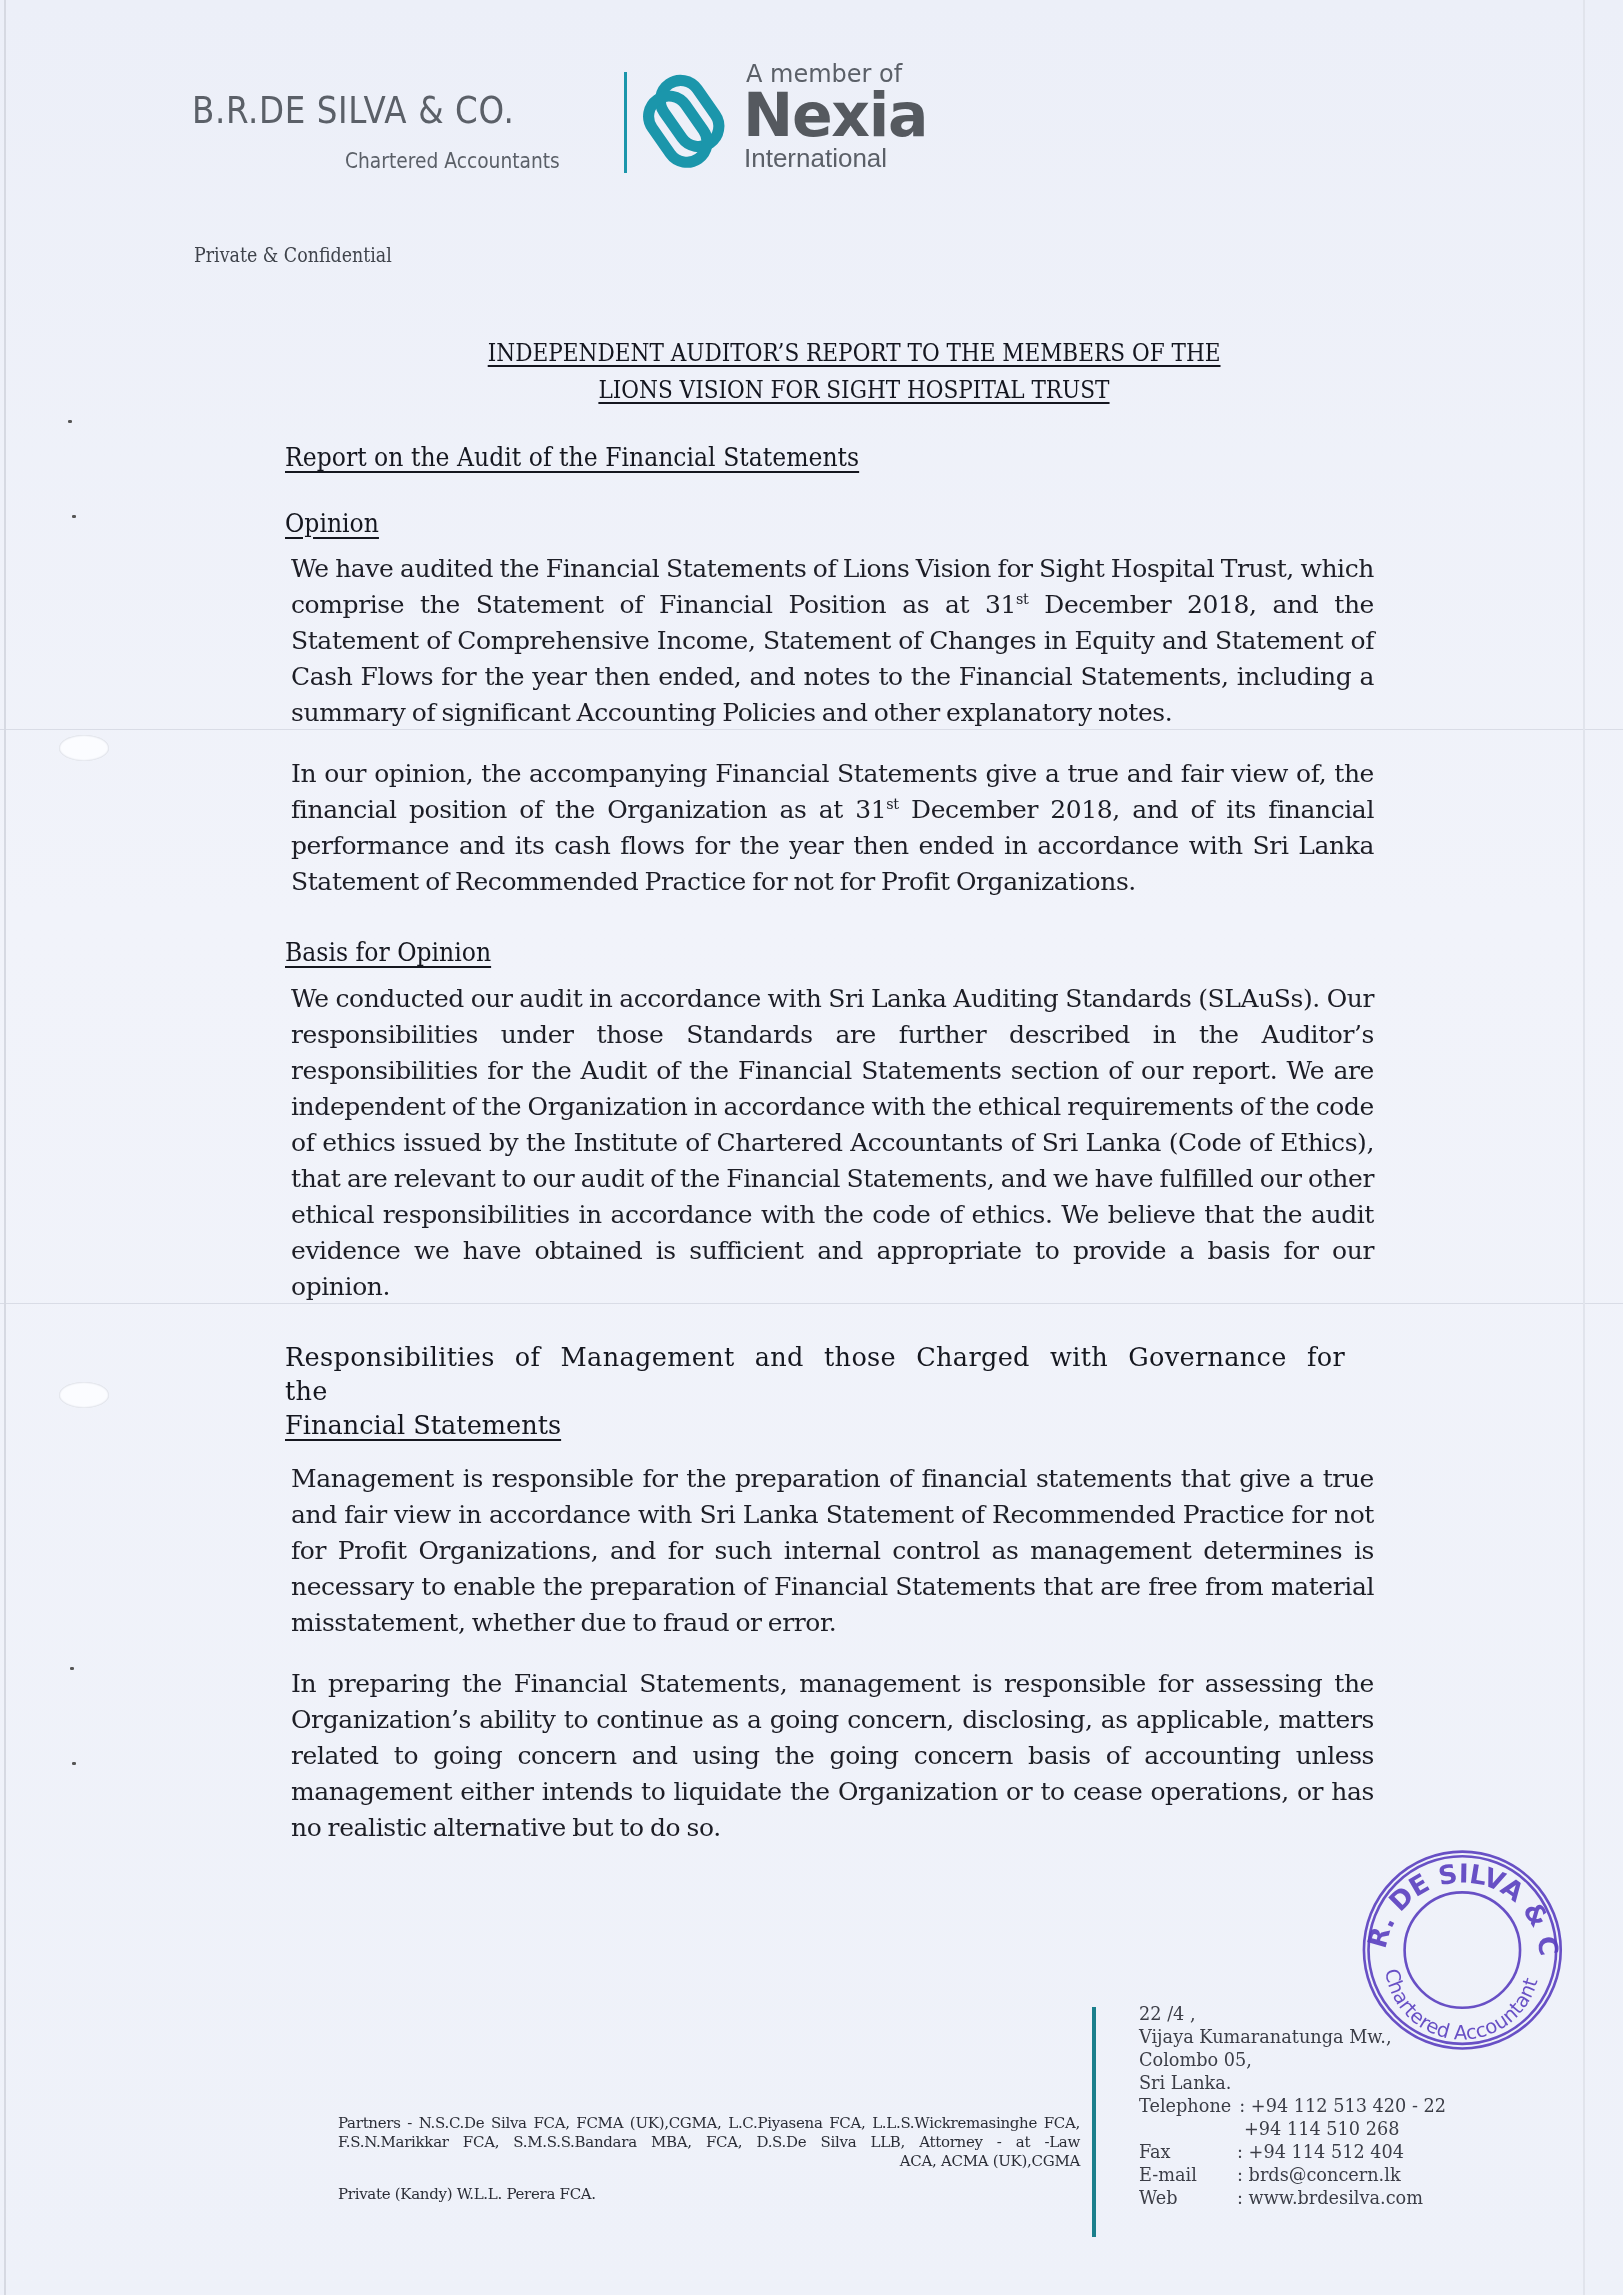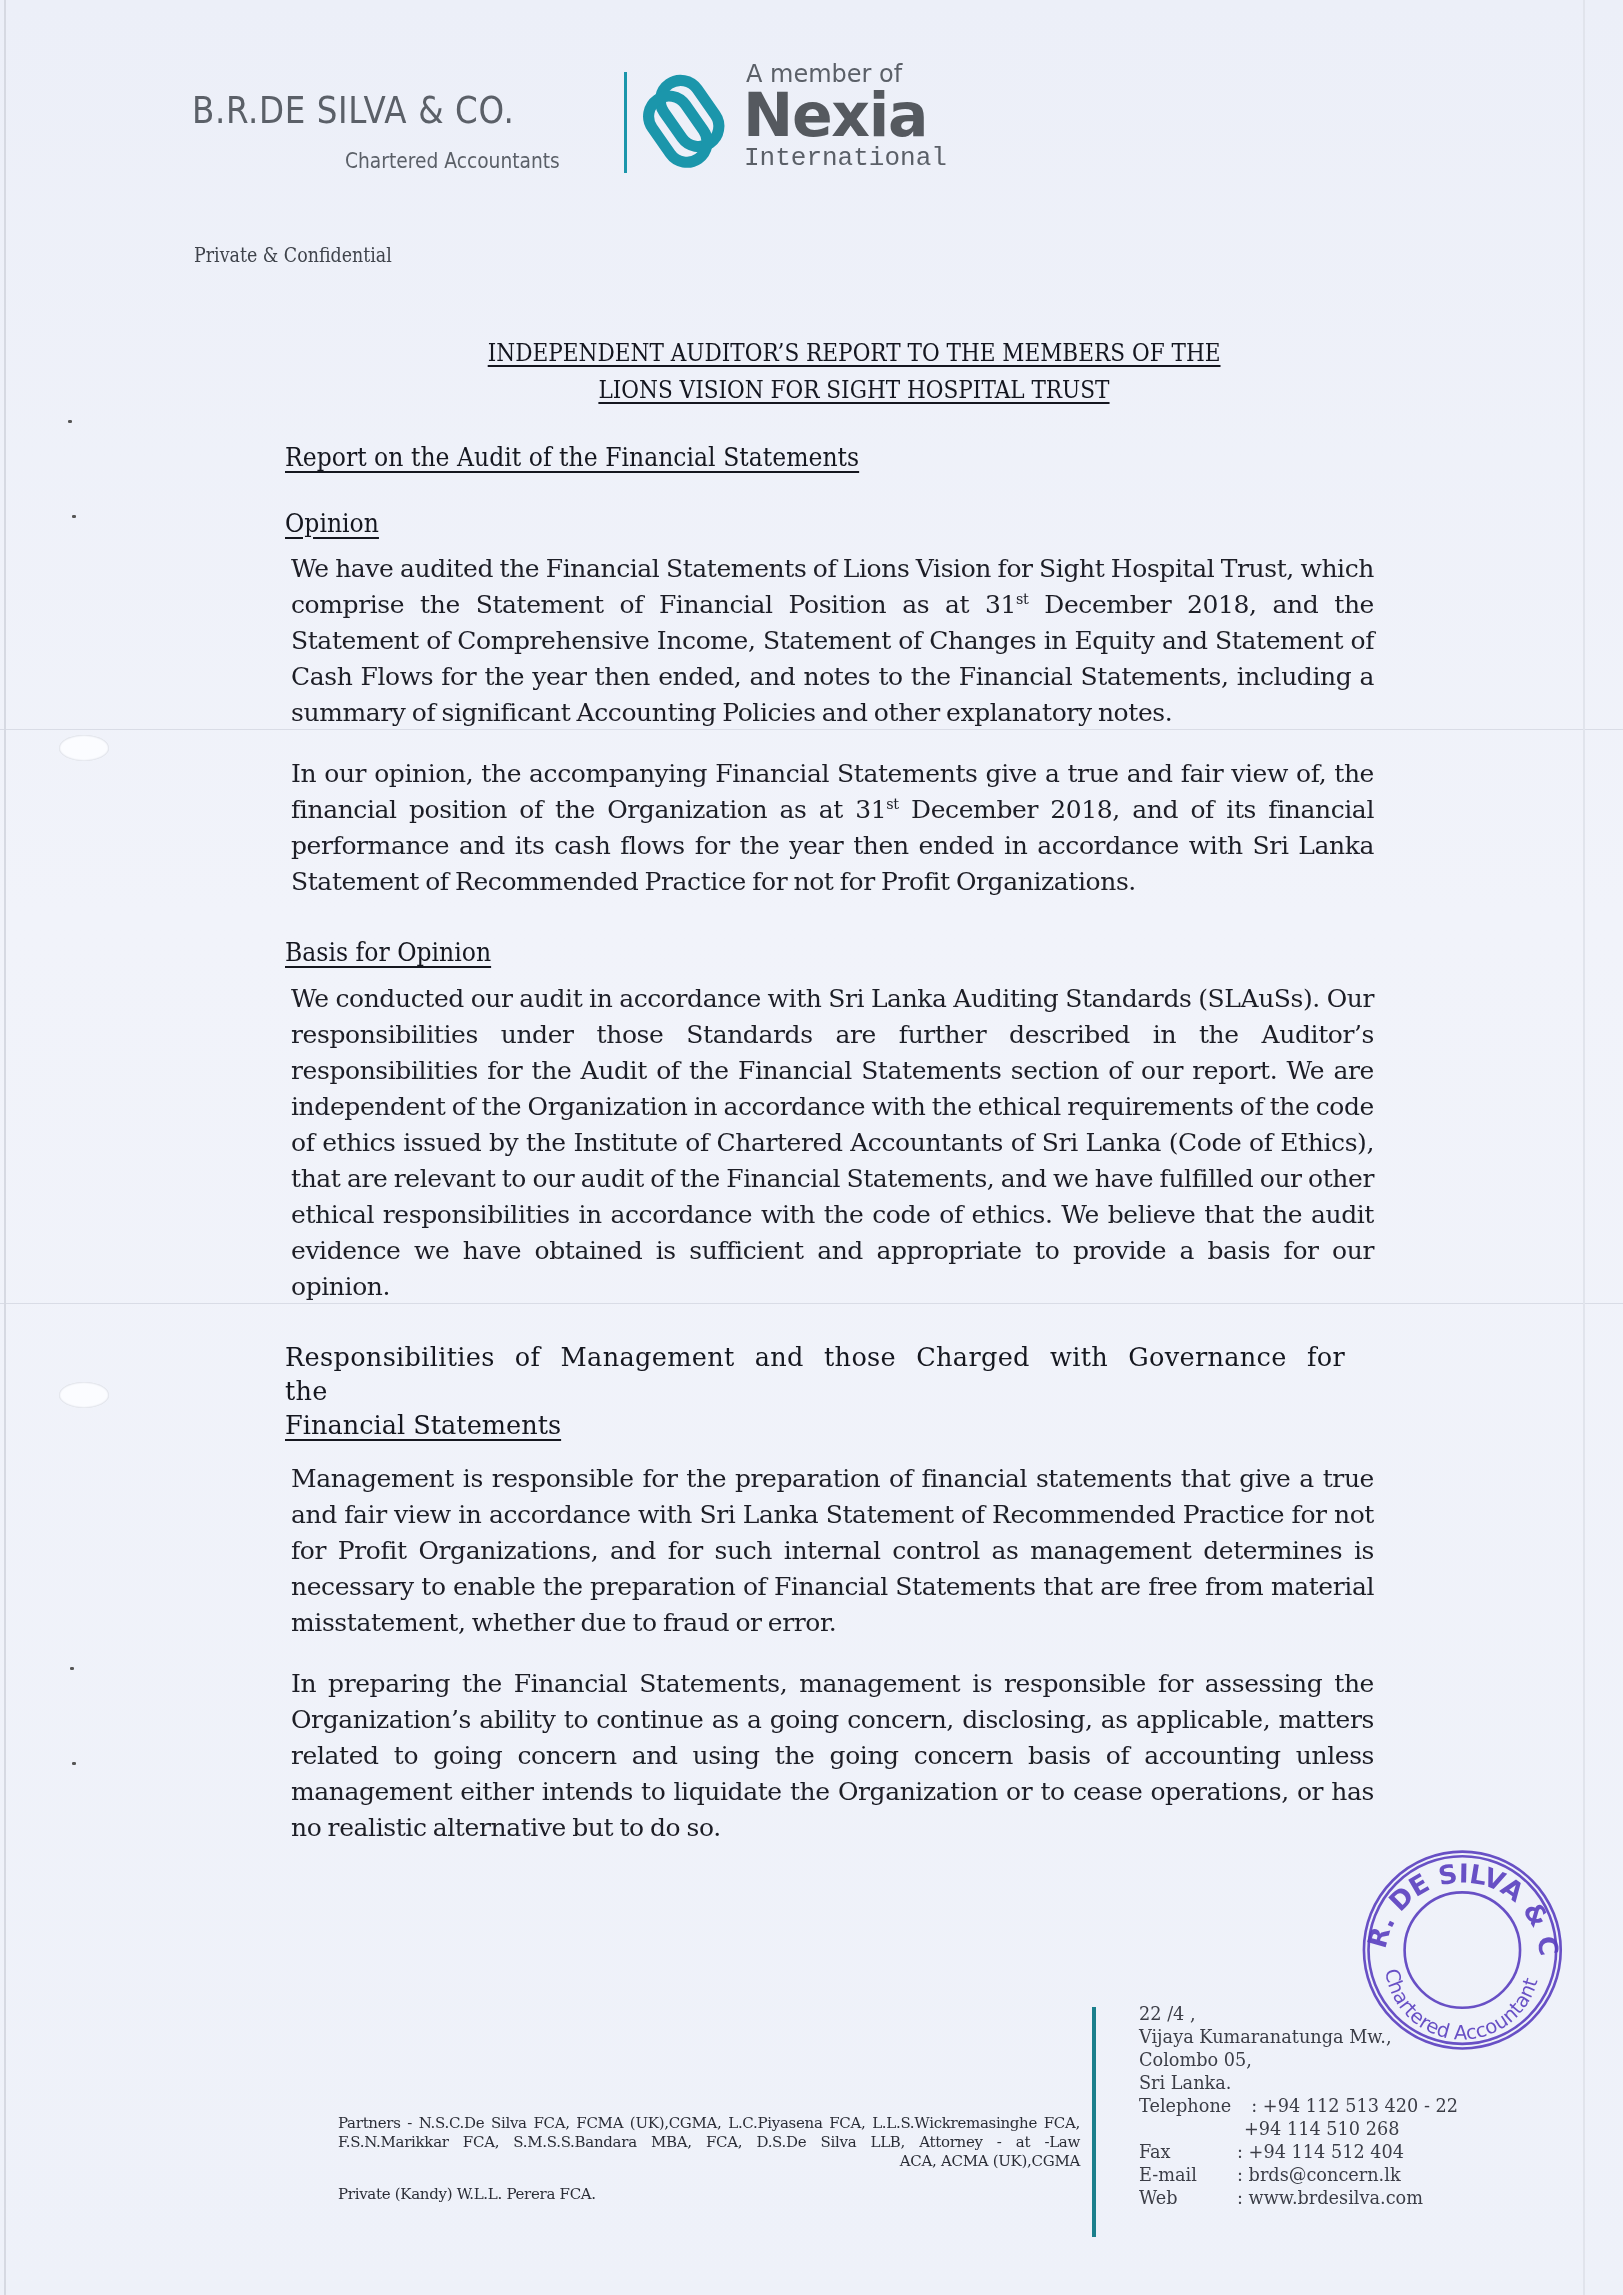--- a/index.html
+++ b/index.html
@@ -42,21 +42,21 @@
     font-family: "DejaVu Sans", "Liberation Sans", sans-serif;
     font-size: 24px; color: #5b6068;
   }
   .nexia-word {
     position: absolute; left: 743px; top: 80px;
     font-family: "DejaVu Sans", "Liberation Sans", sans-serif;
     font-size: 60px; font-weight: bold; color: #55595f; letter-spacing: -1.3px;
   }
   .nexia-intl {
     position: absolute; left: 744px; top: 143px;
-    font-family: Liberation Mono, monospace;
+    font-family: Liberation Sans, sans-serif;
     font-size: 26px; color: #5b6068;
   }
 
   .private {
     position: absolute; left: 194px; top: 243px;
     font-size: 20.3px; color: #3f434b;
     transform: scaleX(0.86); transform-origin: left top;
   }
 
   .report-title {
@@ -201,21 +201,21 @@
   </div>
 
   <div class="footer-bar"></div>
 
   <div class="address">
     <div>22 /4 ,</div>
     <div>Vijaya Kumaranatunga Mw.,</div>
     <div>Colombo 05,</div>
     <div>Sri Lanka.</div>
     <div class="row">
-      <span style="margin-right:20px">Telephone</span>
+      <span style="margin-right:8px">Telephone</span>
       <span>: +94 112 513 420 - 22</span>
     </div>
     <div class="cont" style="padding-left:105px">+94 114 510 268</div>
     <div class="row">
       <span class="lbl">Fax</span>
       <span>: +94 114 512 404</span>
     </div>
     <div class="row">
       <span class="lbl">E-mail</span>
       <span>: brds@concern.lk</span>

